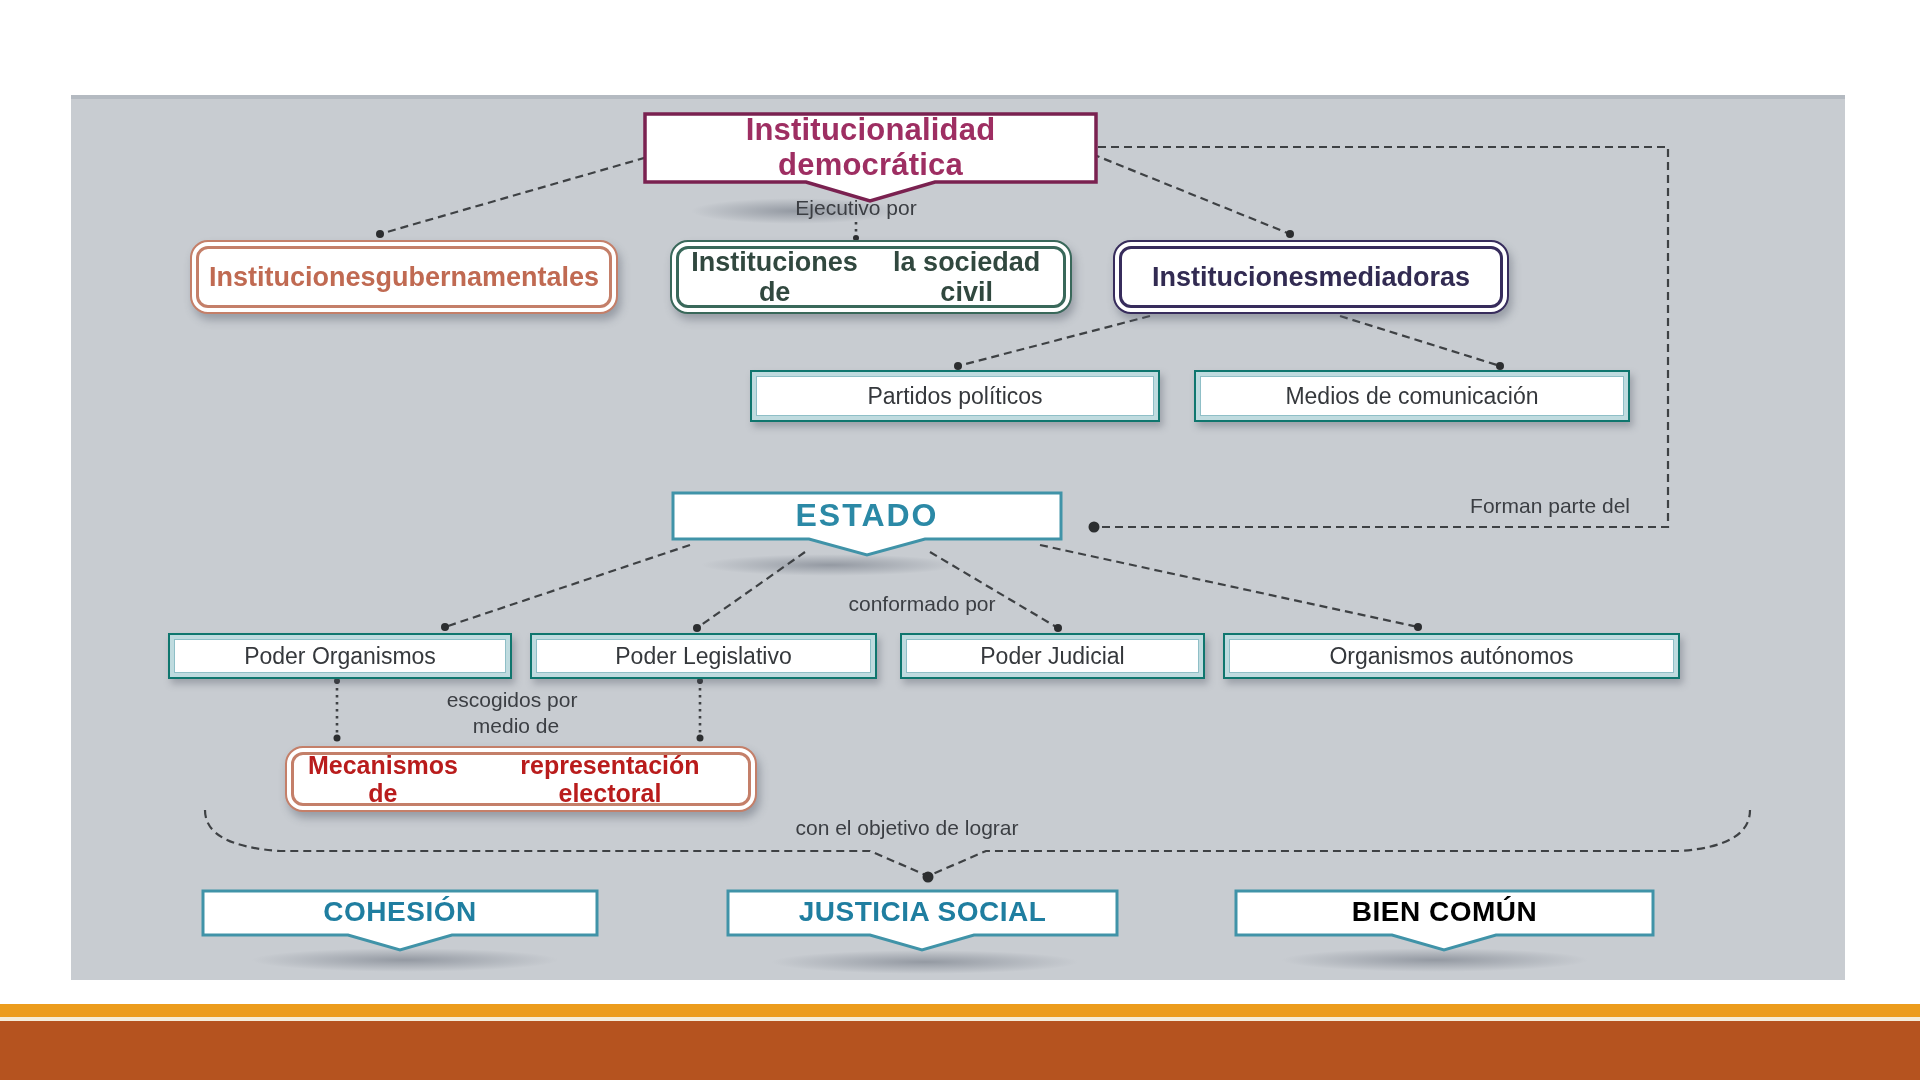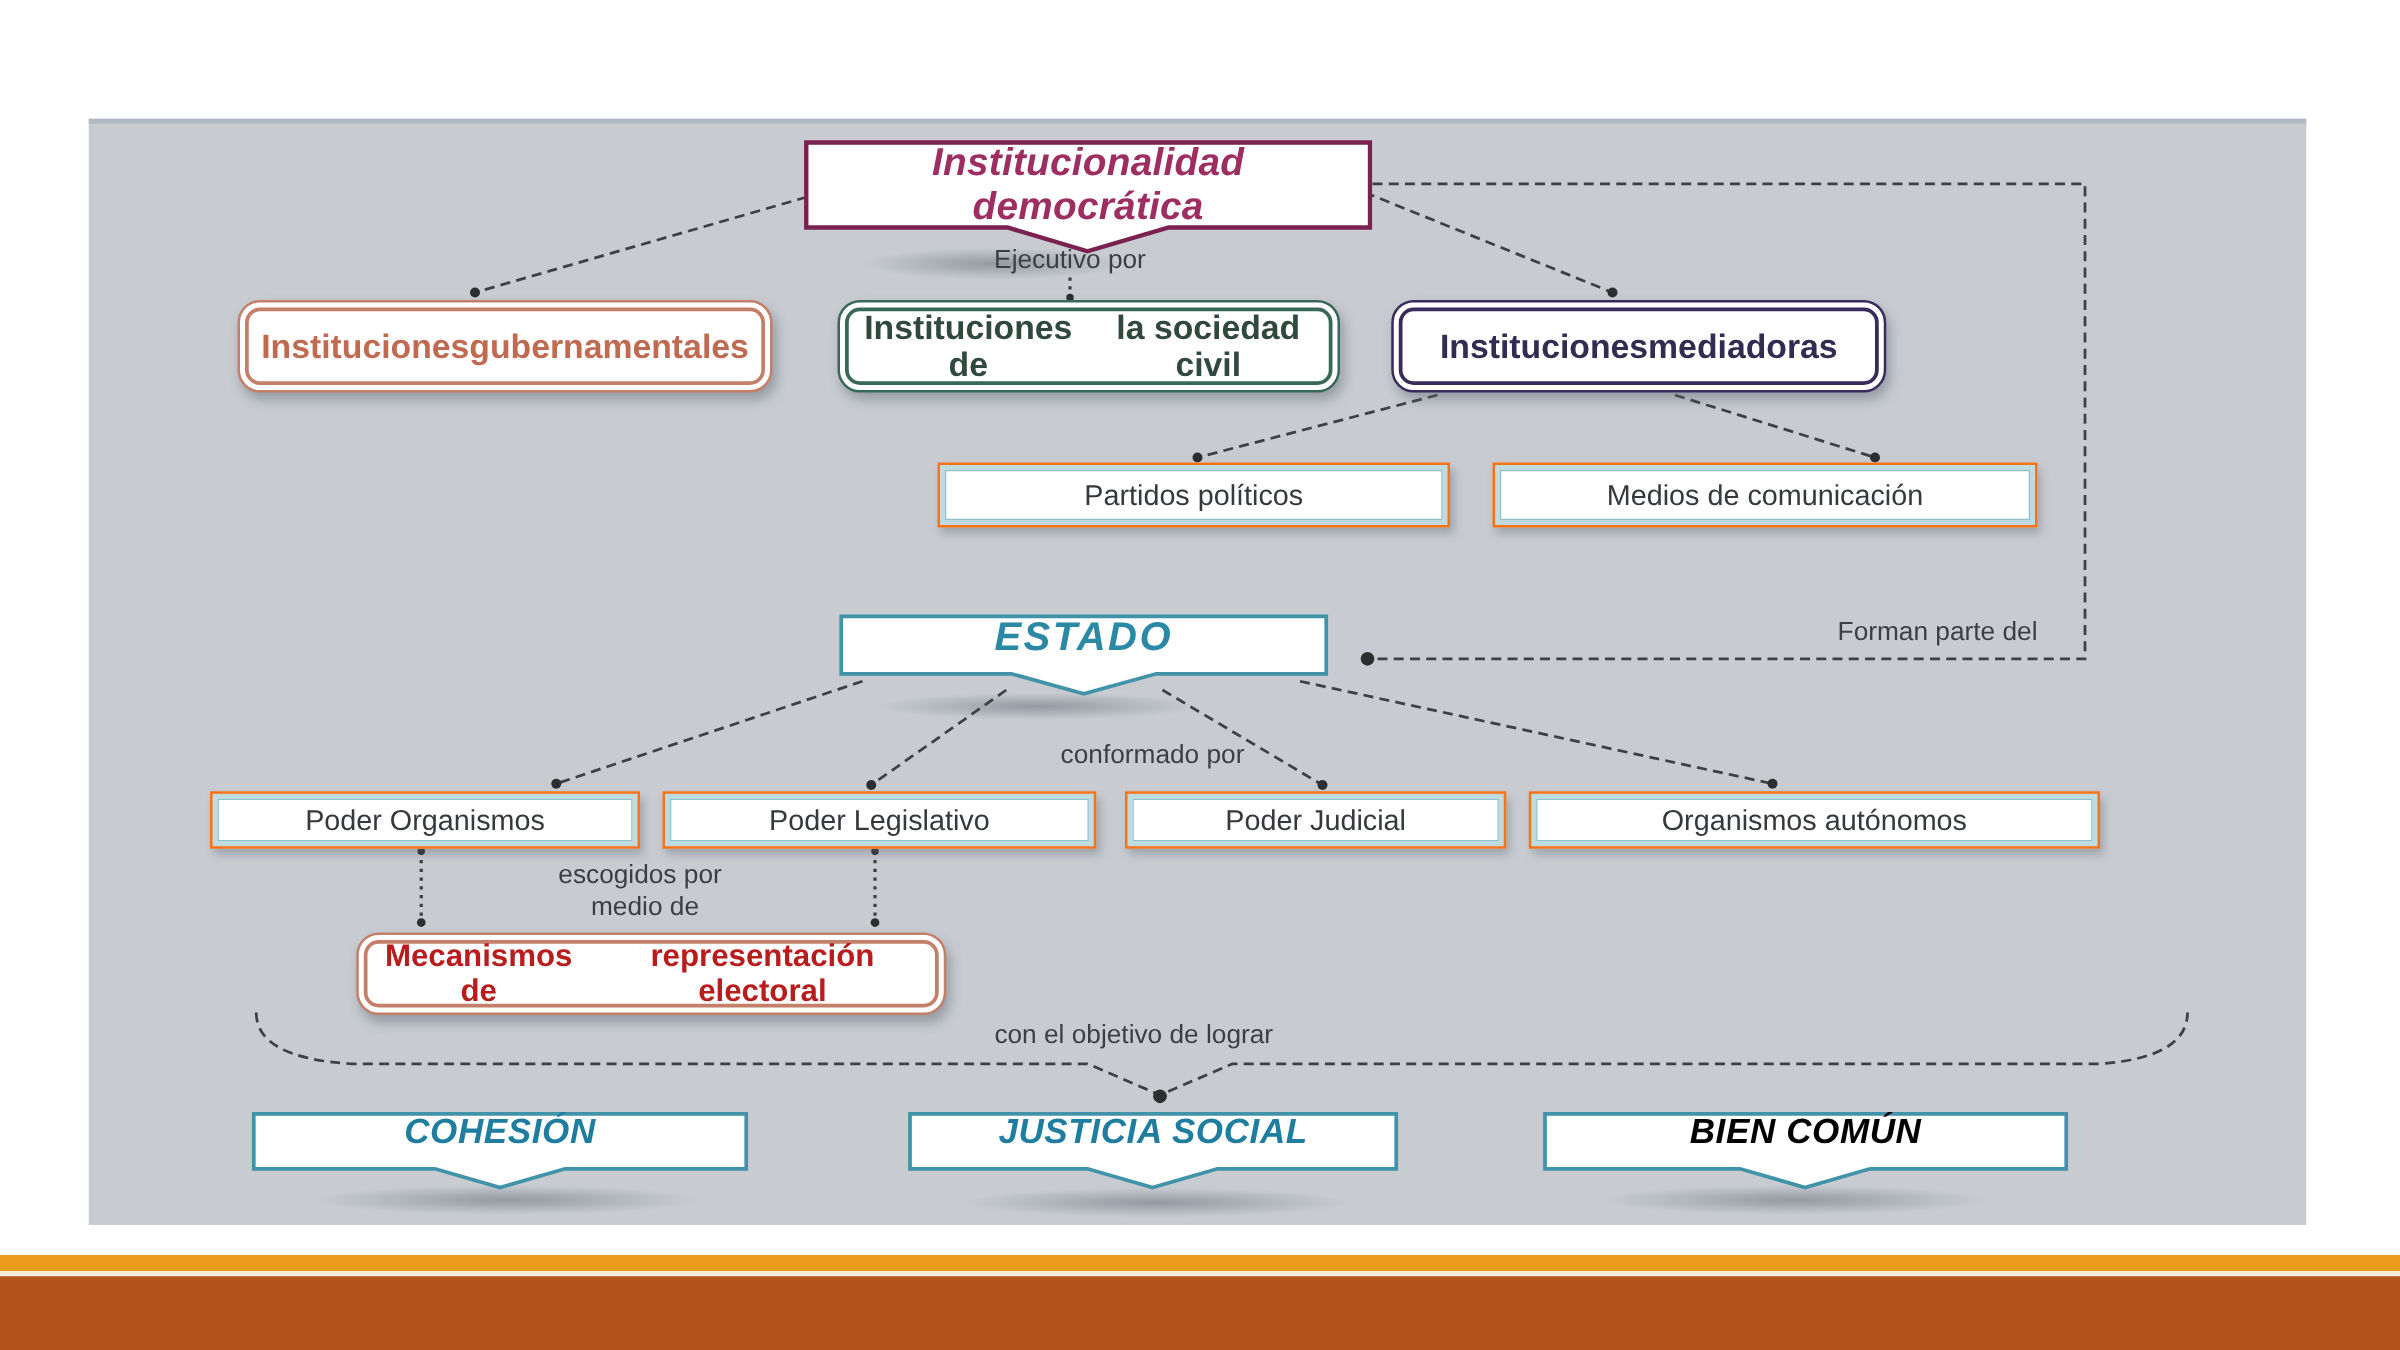--- a/index.html
+++ b/index.html
@@ -10,35 +10,35 @@
   
   #connectors{position:absolute;left:0;top:0;width:1920px;height:1080px;z-index:2;pointer-events:none;}
   #connectors path{fill:none;stroke:#3e4144;}
   .dash{stroke-width:2.2;stroke-dasharray:8 5;}
   .dots{stroke-width:2.6;stroke-dasharray:2.5 4.5;}
   #connectors circle{fill:#2c2e30;stroke:none;}
   
   .banner{position:absolute;z-index:3;}
   .banner svg{display:block;}
   .blabel{position:absolute;left:0;top:0;width:100%;display:flex;flex-direction:column;
-          align-items:center;justify-content:space-between;text-align:center;font-weight:bold;font-style:italic;}
+          align-items:center;justify-content:center;text-align:center;font-weight:bold;}
   .root-label{height:70px;font-size:31px;line-height:35px;letter-spacing:.2px;}
   .estado-label{height:48px;font-size:32px;letter-spacing:2px;}
   .goal-label{height:46px;font-size:28px;letter-spacing:.5px;}
   
   .dbox{position:absolute;z-index:3;background:#ffffff;border:2px solid var(--c);
         border-radius:18px;padding:4px;box-sizing:border-box;
         box-shadow:3px 6px 9px rgba(92,98,110,.45);}
   .dbox .in{width:100%;height:100%;box-sizing:border-box;border:3px solid var(--c);
         border-radius:12px;display:flex;flex-direction:row;align-items:center;
         justify-content:center;text-align:center;font-weight:bold;}
   .inst .in{font-size:27px;line-height:30px;}
   .mec .in{font-size:25px;line-height:28px;}
   
-  .tbox{position:absolute;z-index:3;background:#bfdbdf;border:2px solid #f97316;
+  .tbox{position:absolute;z-index:3;background:#bfdbdf;border:2px solid #0f766e;
         padding:4px;box-sizing:border-box;box-shadow:3px 5px 7px rgba(92,98,110,.4);}
   .tbox .in{width:100%;height:100%;box-sizing:border-box;background:#ffffff;
         border:1px solid #8fbfc7;display:flex;align-items:center;justify-content:center;
         font-size:23px;color:#35383c;}
   
   .lbl{position:absolute;z-index:3;color:#3b3e43;font-size:21px;text-align:center;}
   
   .eshadow{position:absolute;z-index:1;border-radius:50%;
         background:radial-gradient(ellipse at center,rgba(105,112,124,.55) 0%,rgba(105,112,124,0) 70%);}
   

